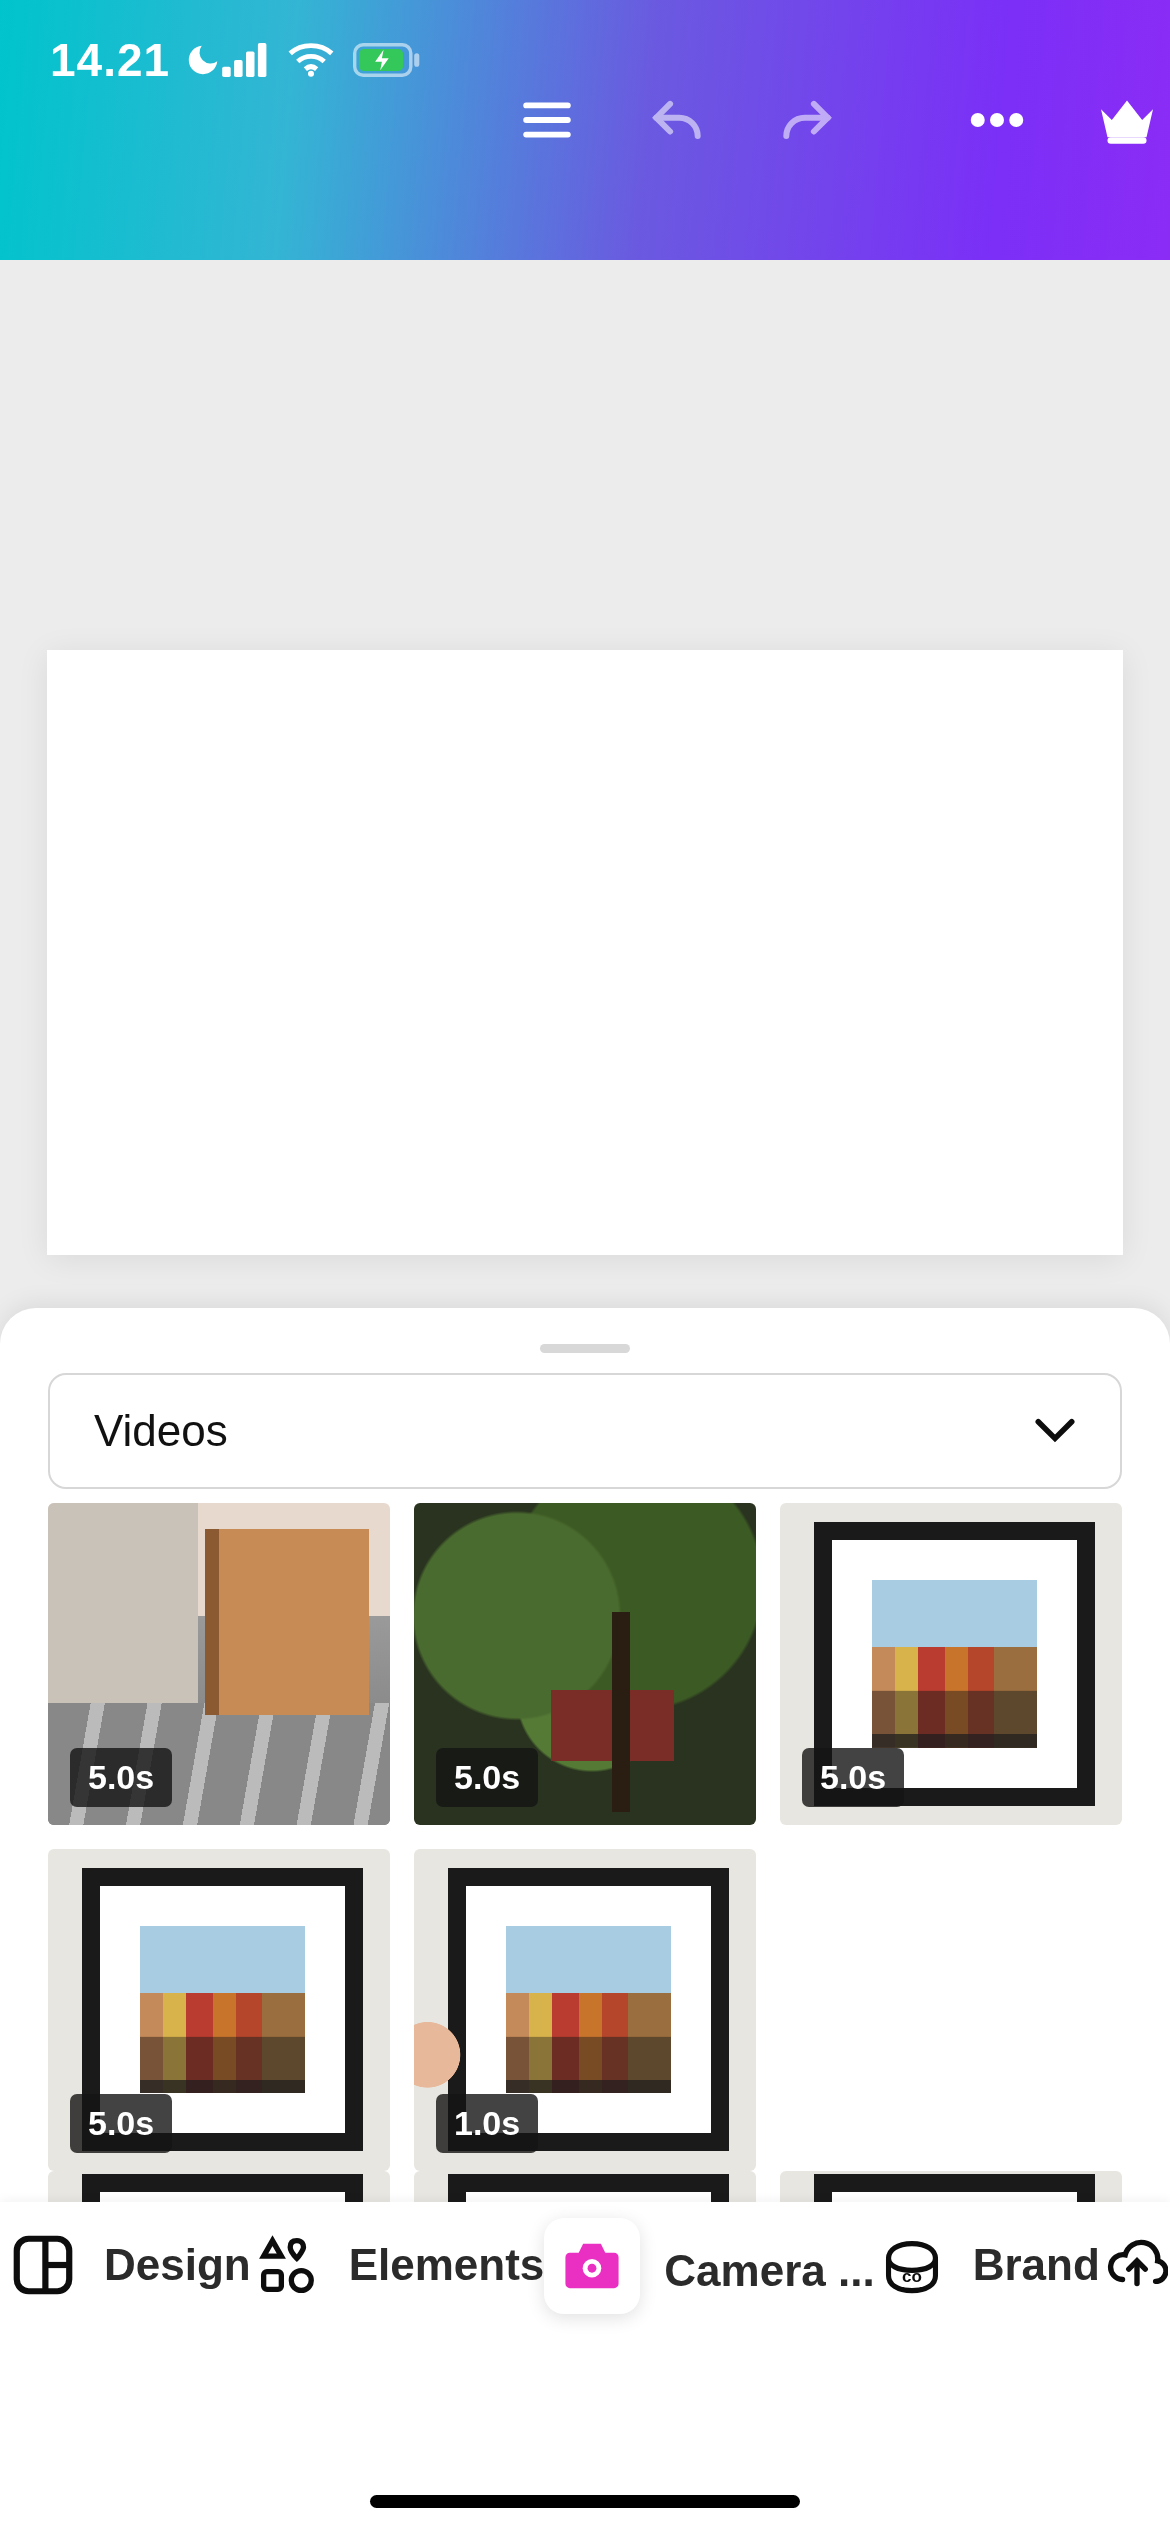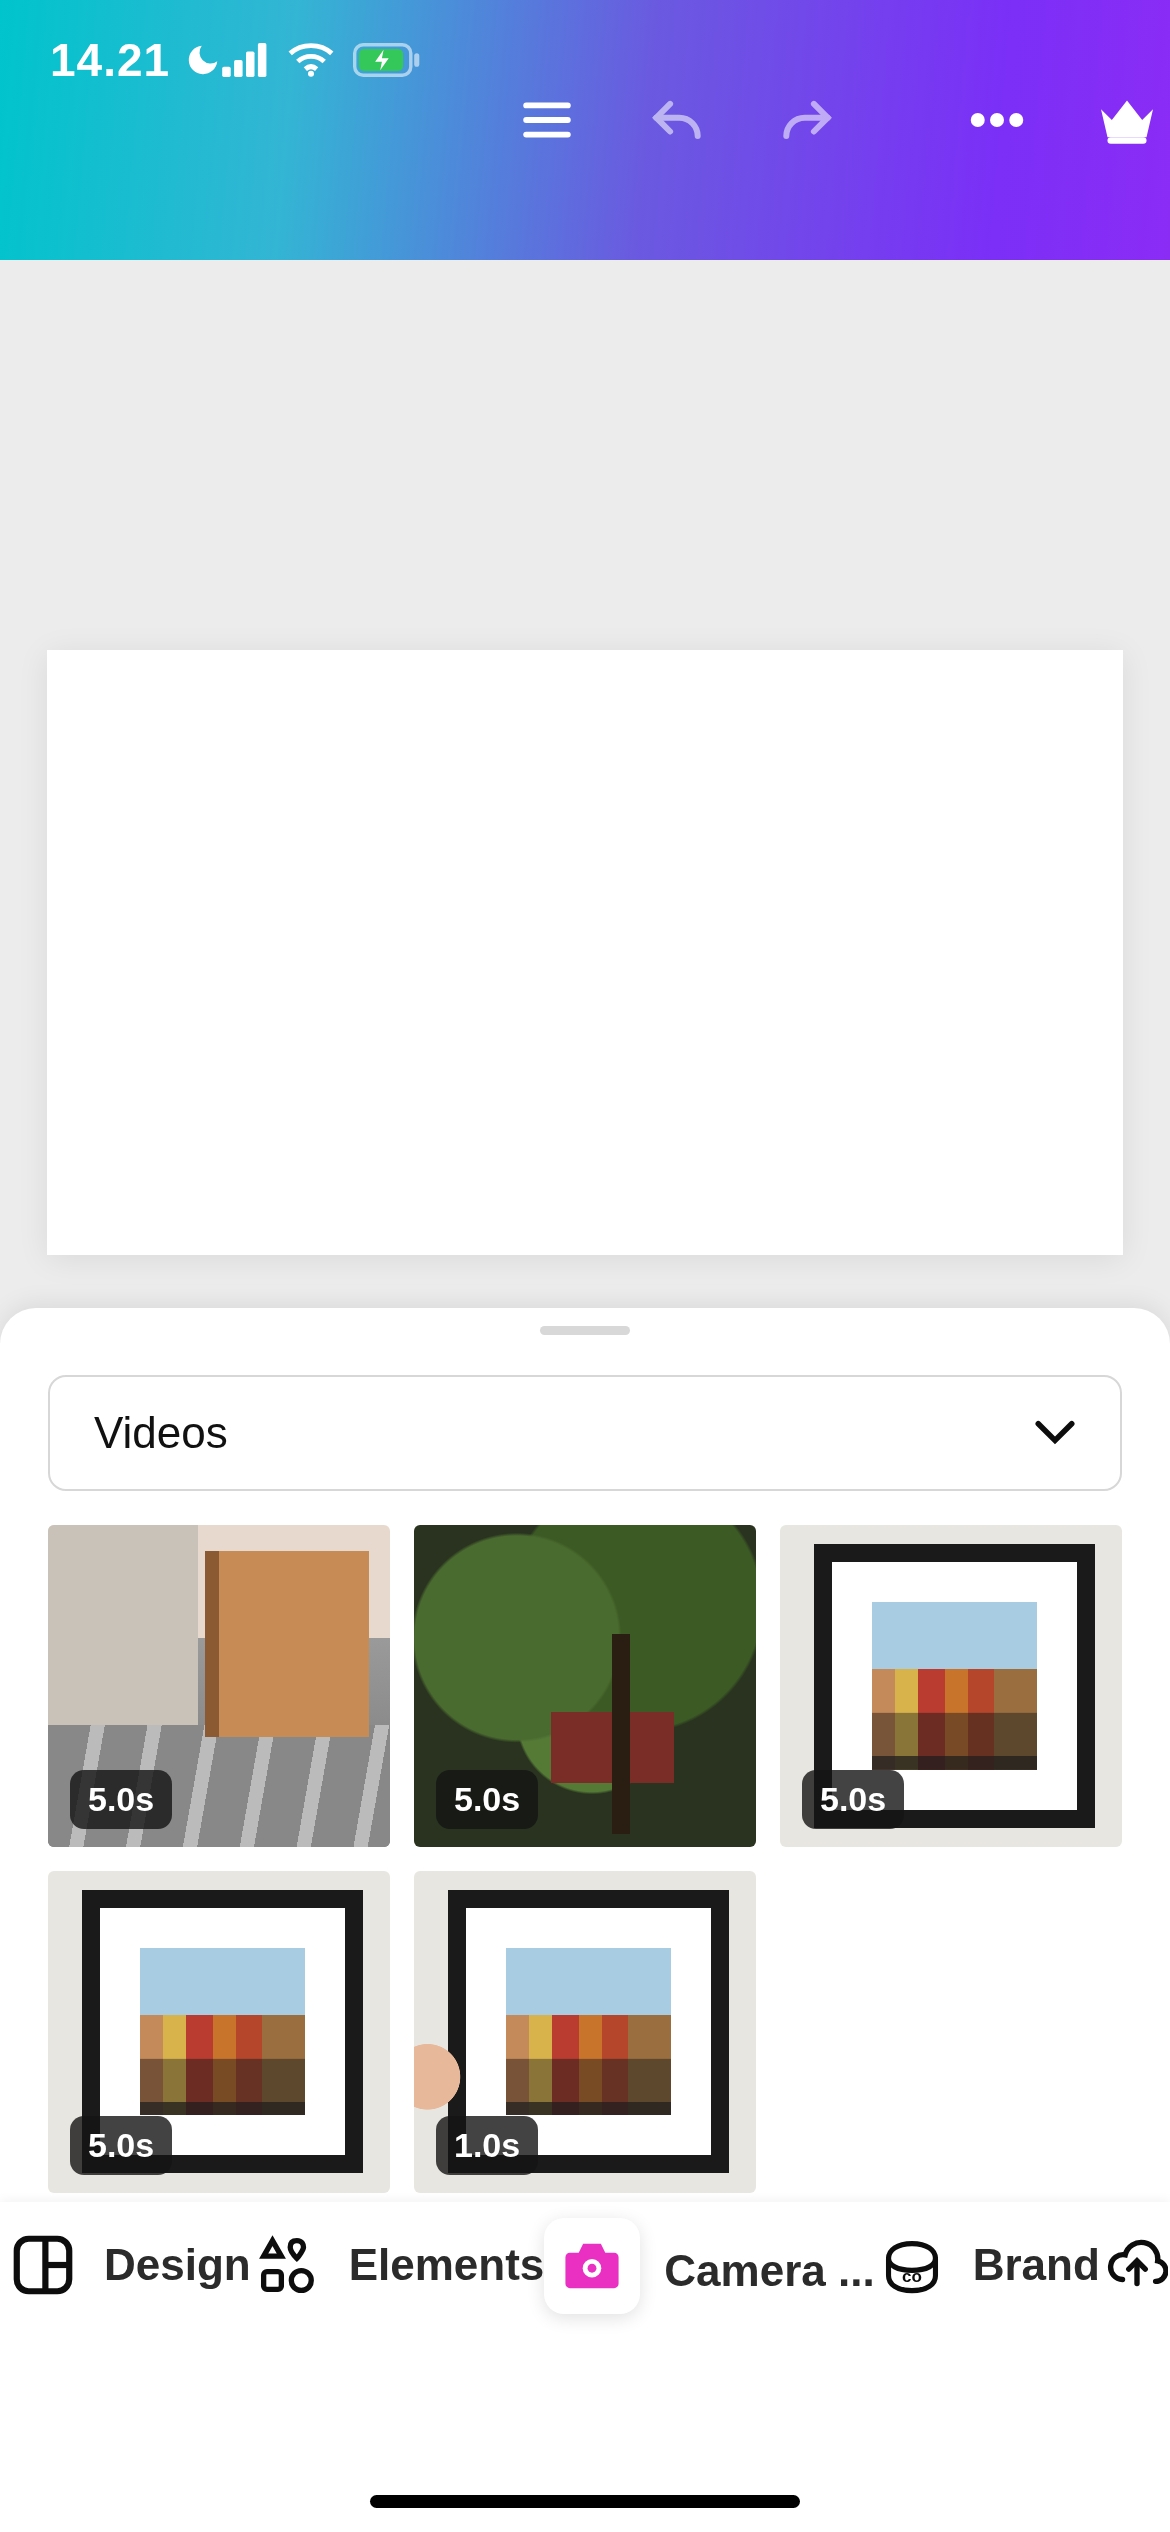--- a/index.html
+++ b/index.html
@@ -51,24 +51,23 @@
 
   
   .sheet {
     position: absolute;
     left: 0; right: 0;
     top: 1308px;
     bottom: 0;
     background: #fff;
     border-radius: 36px 36px 0 0;
     box-shadow: 0 -4px 24px rgba(0,0,0,0.08);
-    padding-top: 18px;
+    padding-top: 36px;
     display: flex;
     flex-direction: column;
-    gap: 20px;
   }
   .grab {
     width: 90px; height: 9px; background: #d8d8d8; border-radius: 5px;
     margin: 0 auto 20px auto;
   }
   .dropdown {
     margin: 0 48px 8px 48px;
     height: 116px;
     border: 2px solid #d7d7d7;
     border-radius: 18px;
@@ -89,21 +88,21 @@
     position: relative;
     width: 100%;
     aspect-ratio: 340/320;
     overflow: hidden;
     border-radius: 6px;
   }
   .badge {
     position: absolute; left: 22px; bottom: 18px;
     background: rgba(20,20,20,0.8);
     color: #fff; font-size: 34px; font-weight: 600;
-    padding: 10px 18px; border-radius: 14px;
+    padding: 10px 18px; border-radius: 7px;
   }
   .row3 .cell { aspect-ratio: 340/60; } 
 
   
   .thumb { position:absolute; inset:0; }
   
   .t-street { background: linear-gradient(#e8d9cf 0%, #e8d9cf 35%, #9a9a9a 35%, #777 100%); }
   .t-street::before { content:""; position:absolute; left:0; top:0; width:44%; height:62%;
     background:#c9c2b8; }
   .t-street::after { content:""; position:absolute; right:6%; top:8%; width:44%; height:58%;

